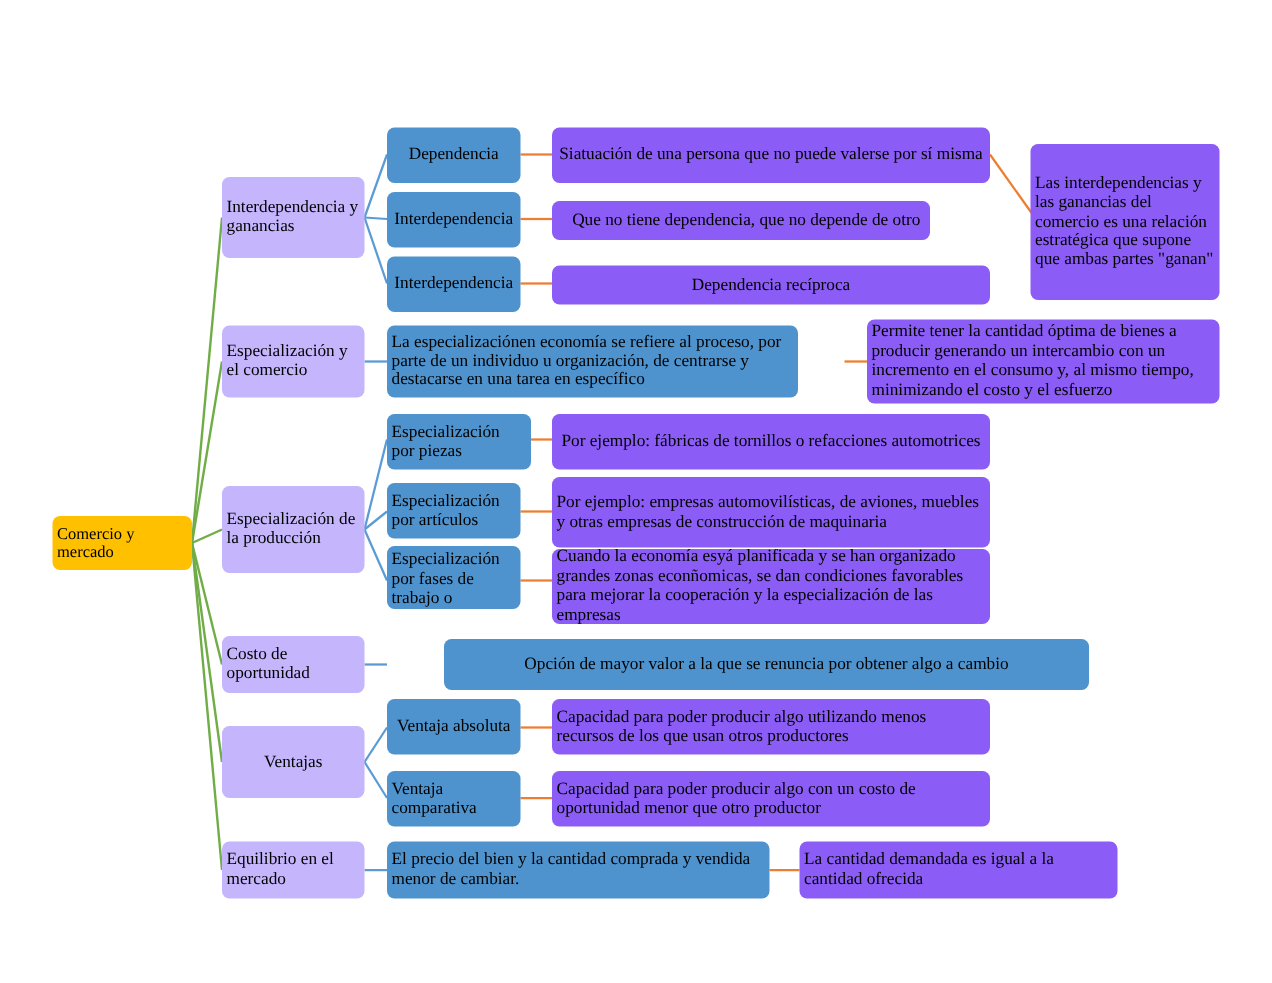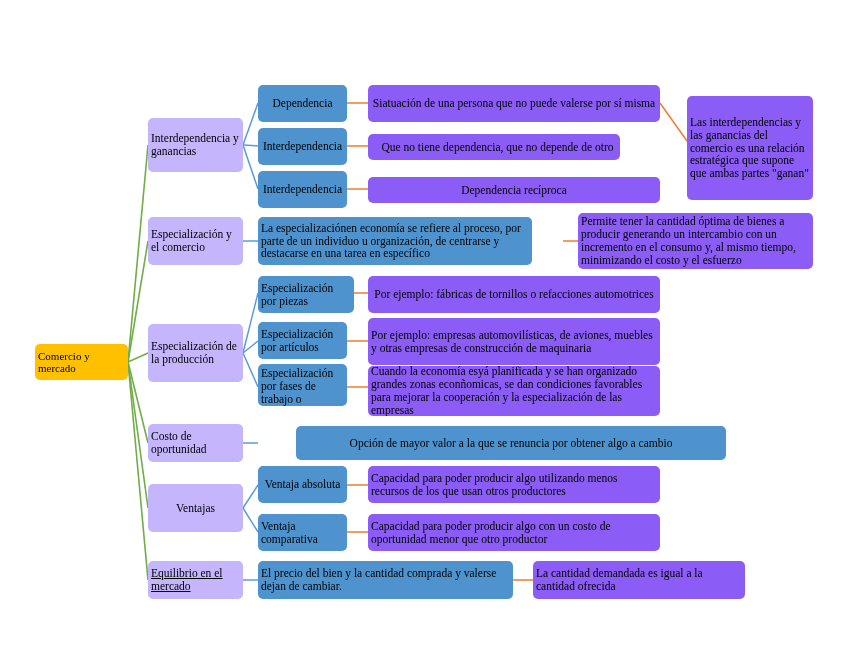--- a/index.html
+++ b/index.html
@@ -137,17 +137,17 @@
   <div class="node lvl2 wide" style="left:258px; top:426px; width:430px; height:34px;margin-left:38px;">Opción de mayor valor a la que se renuncia por obtener algo a cambio</div>
 
   <div class="node lvl1" style="left:148px; top:484px; width:95px; height:48px;">Ventajas</div>
 
   <div class="node lvl2" style="left:258px; top:466px; width:89px; height:37px;">Ventaja absoluta</div>
   <div class="node lvl3" style="left:368px; top:466px; width:292px; height:37px;">Capacidad para poder producir algo utilizando menos recursos de los que usan otros productores</div>
 
   <div class="node lvl2" style="left:258px; top:514px; width:89px; height:37px;">Ventaja comparativa</div>
   <div class="node lvl3" style="left:368px; top:514px; width:292px; height:37px;">Capacidad para poder producir algo con un costo de oportunidad menor que otro productor</div>
 
-  <div class="node lvl1" style="left:148px; top:561px; width:95px; height:38px;text-decoration:underline;">Equilibrio en el mercado</div>
-  <div class="node lvl2" style="left:258px; top:561px; width:255px; height:38px;">El precio del bien y la cantidad comprada y valerse dejan de cambiar.</div>
+  <div class="node lvl1" style="left:148px; top:561px; width:95px; height:38px;">Equilibrio en el mercado</div>
+  <div class="node lvl2" style="left:258px; top:561px; width:255px; height:38px;">El precio del bien y la cantidad comprada y vendida menor de cambiar.</div>
   <div class="node lvl3" style="left:533px; top:561px; width:212px; height:38px;">La cantidad demandada es igual a la cantidad ofrecida</div>
 
 </div>
 
 </body></html>

